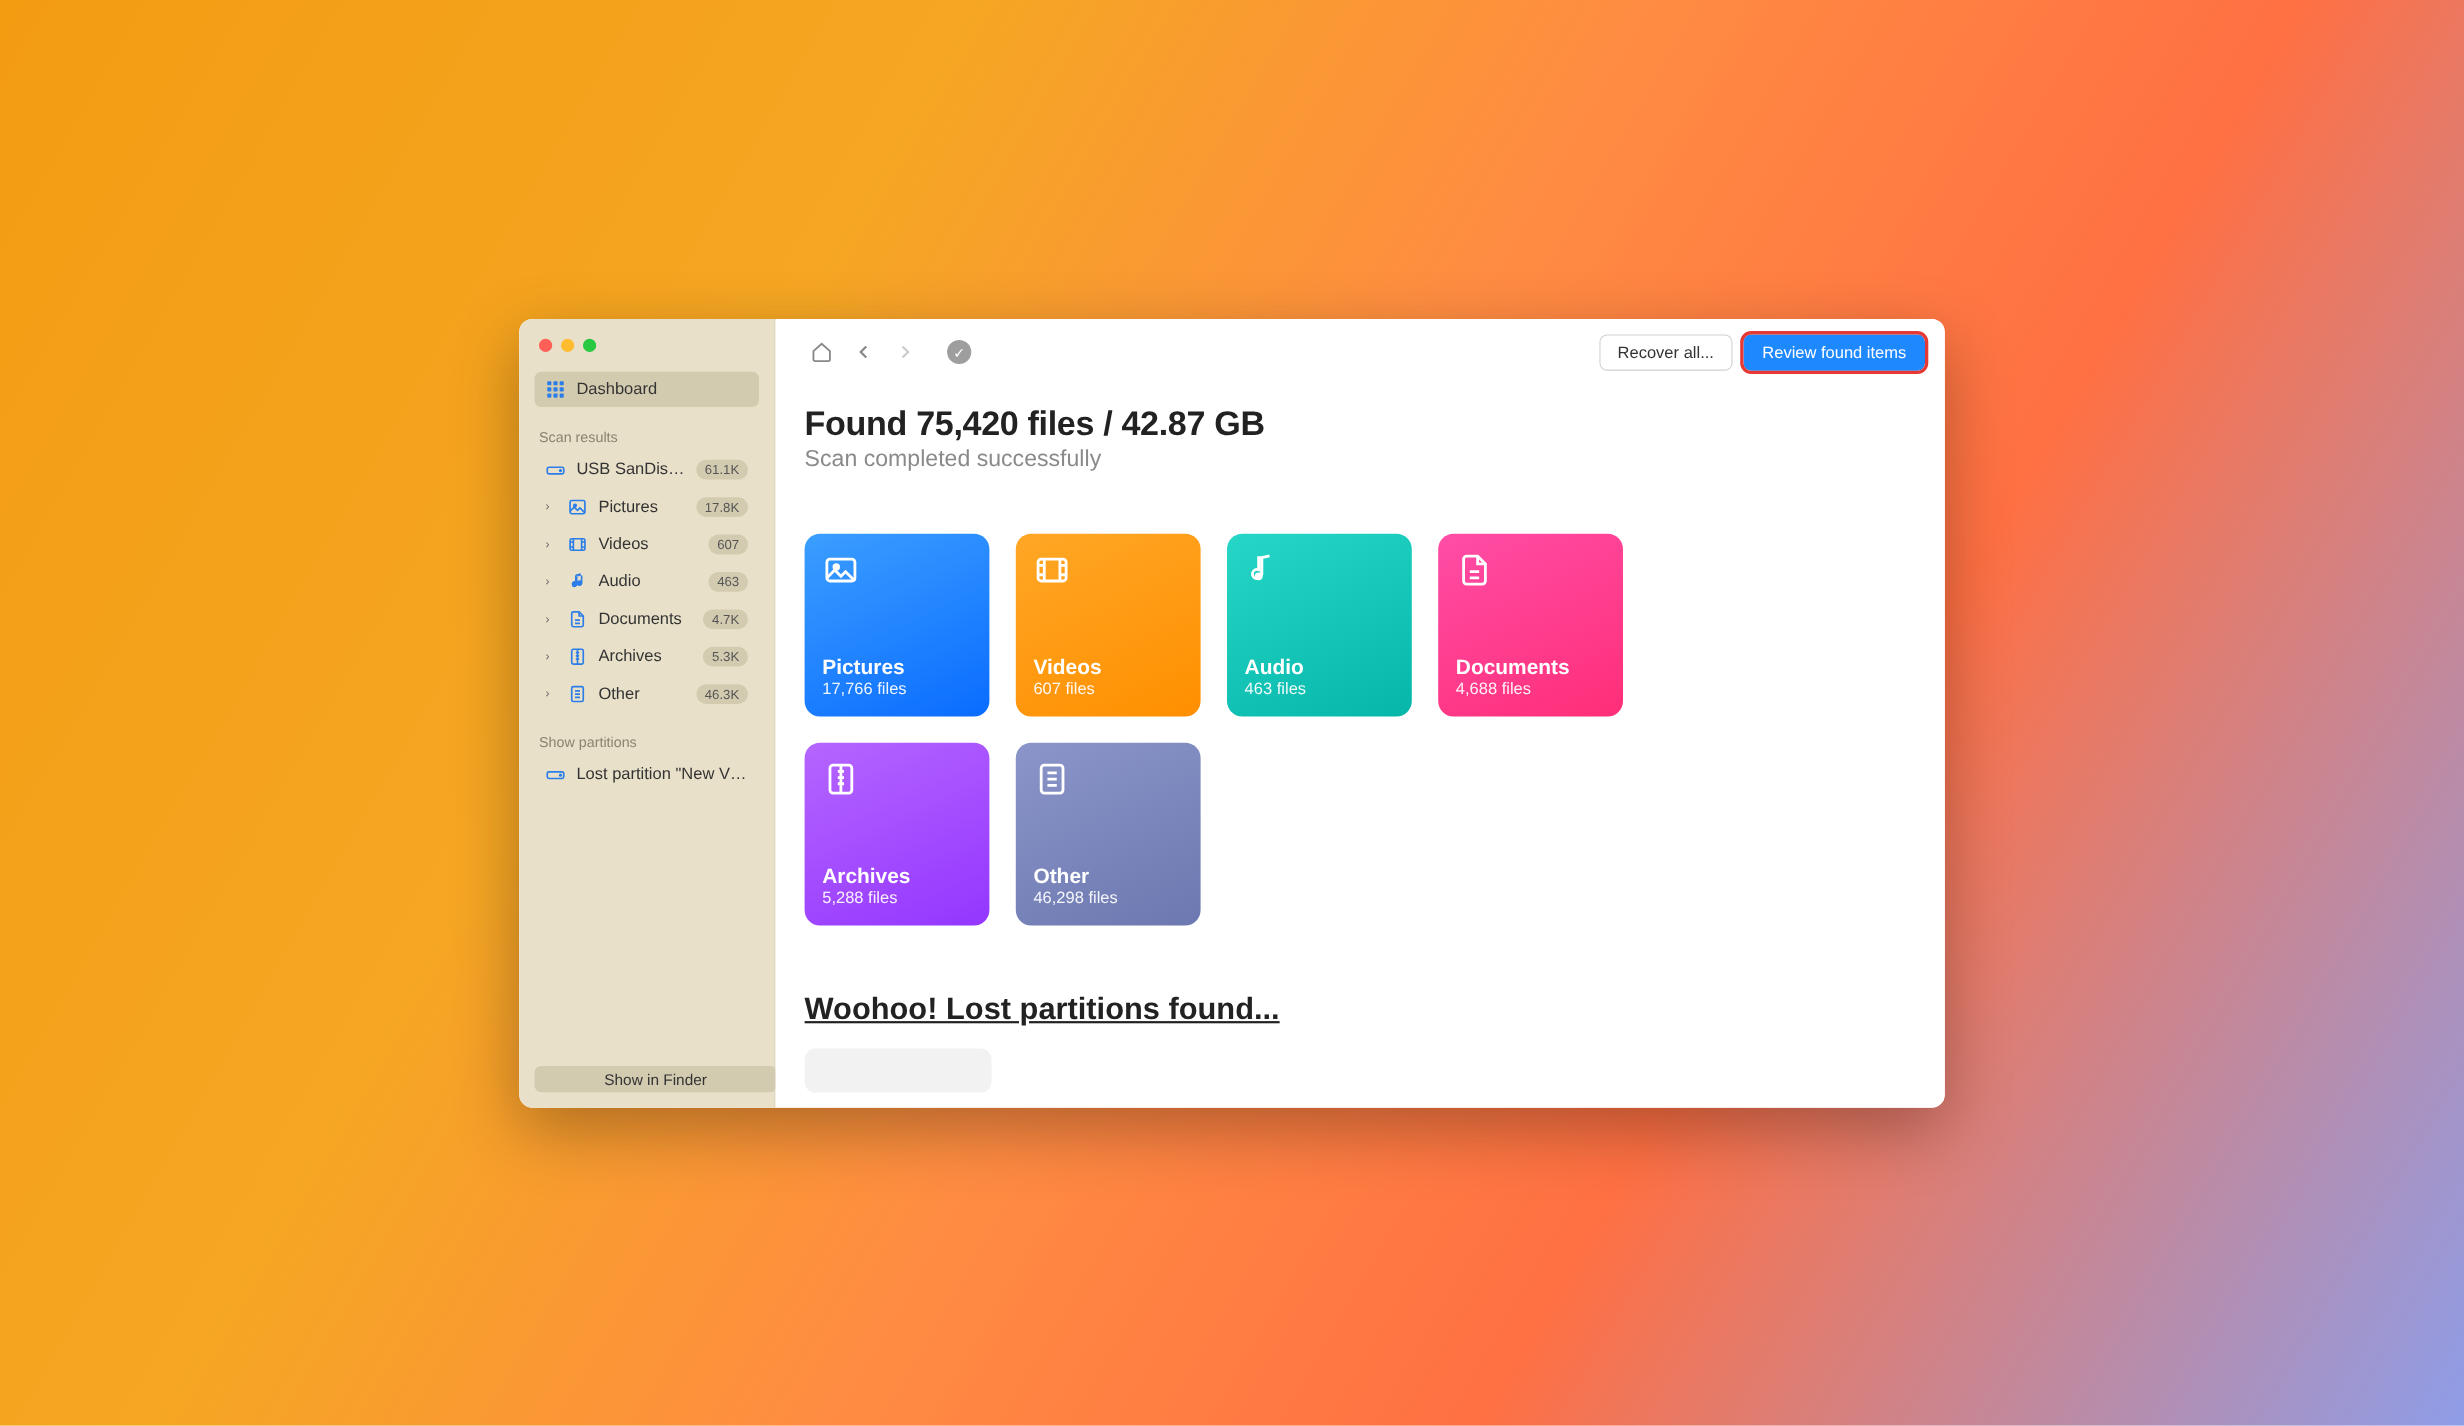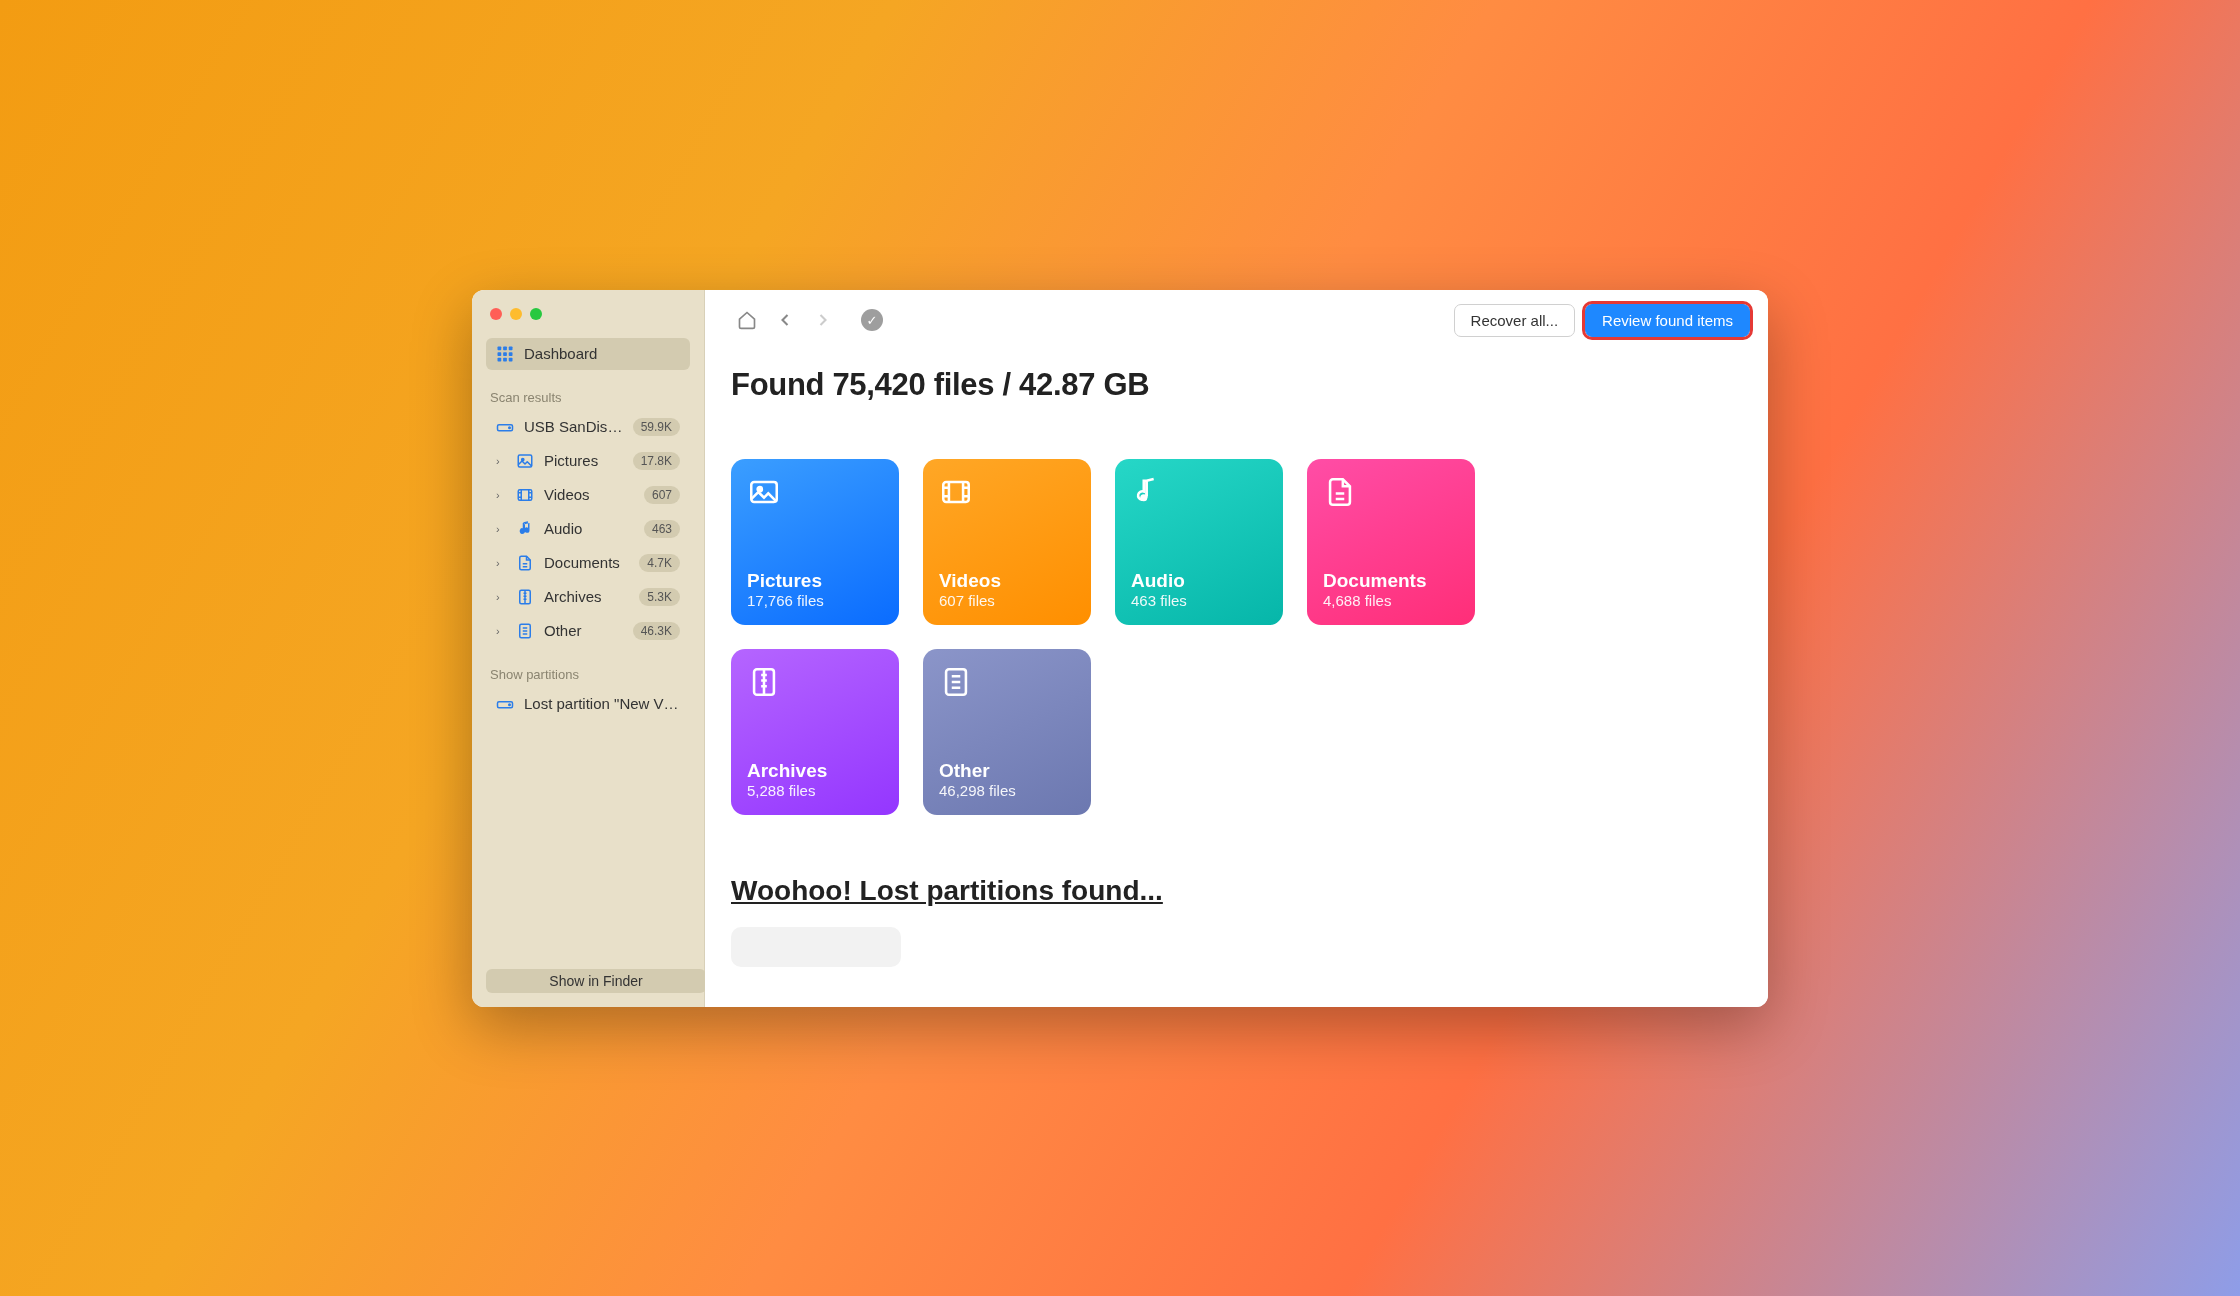--- a/index.html
+++ b/index.html
@@ -231,21 +231,21 @@
     <div class="section-label">Scan results</div>
 
     <div class="nav-item">
       <span class="ic sb-icon-blue">
         <svg viewBox="0 0 24 24" fill="none" stroke="currentColor" stroke-width="2">
             <rect x="2" y="9" width="20" height="8" rx="2"></rect>
             <circle cx="18" cy="13" r="1" fill="currentColor"></circle>
           </svg>
       </span>
       <span class="label">USB  SanDisk 3.…</span>
-      <span class="badge">59.9K</span>
+      <span class="badge">61.1K</span>
     </div>
 
     <div class="nav-item">
       <span class="chev">›</span>
       <span class="ic sb-icon-blue">
         <svg viewBox="0 0 24 24" fill="none" stroke="currentColor" stroke-width="2">
             <rect x="3" y="4" width="18" height="16" rx="2"></rect>
             <circle cx="9" cy="10" r="1.5" fill="currentColor"></circle>
             <path d="M3 17l5-5 4 4 3-3 6 6" stroke-linejoin="round"></path>
           </svg>
@@ -351,20 +351,21 @@
           </svg>
       </div>
       <div class="tb-check">✓</div>
       <div class="toolbar-spacer"></div>
       <button class="btn">Recover all...</button>
       <button class="btn btn-primary">Review found items</button>
     </div>
 
     <div class="content">
       <h1 class="page-title">Found 75,420 files / 42.87 GB</h1>
+      <div class="subtitle">Scan completed successfully</div>
 
       <div class="cards">
 
         <div class="card c-blue">
           <div class="card-icon">
             <svg viewBox="0 0 24 24" fill="none" stroke="#fff" stroke-width="1.8">
                 <rect x="3" y="5" width="18" height="14" rx="2"></rect>
                 <circle cx="9" cy="10" r="1.5" fill="#fff"></circle>
                 <path d="M3 17l5-5 4 4 3-3 6 6"></path>
               </svg>

